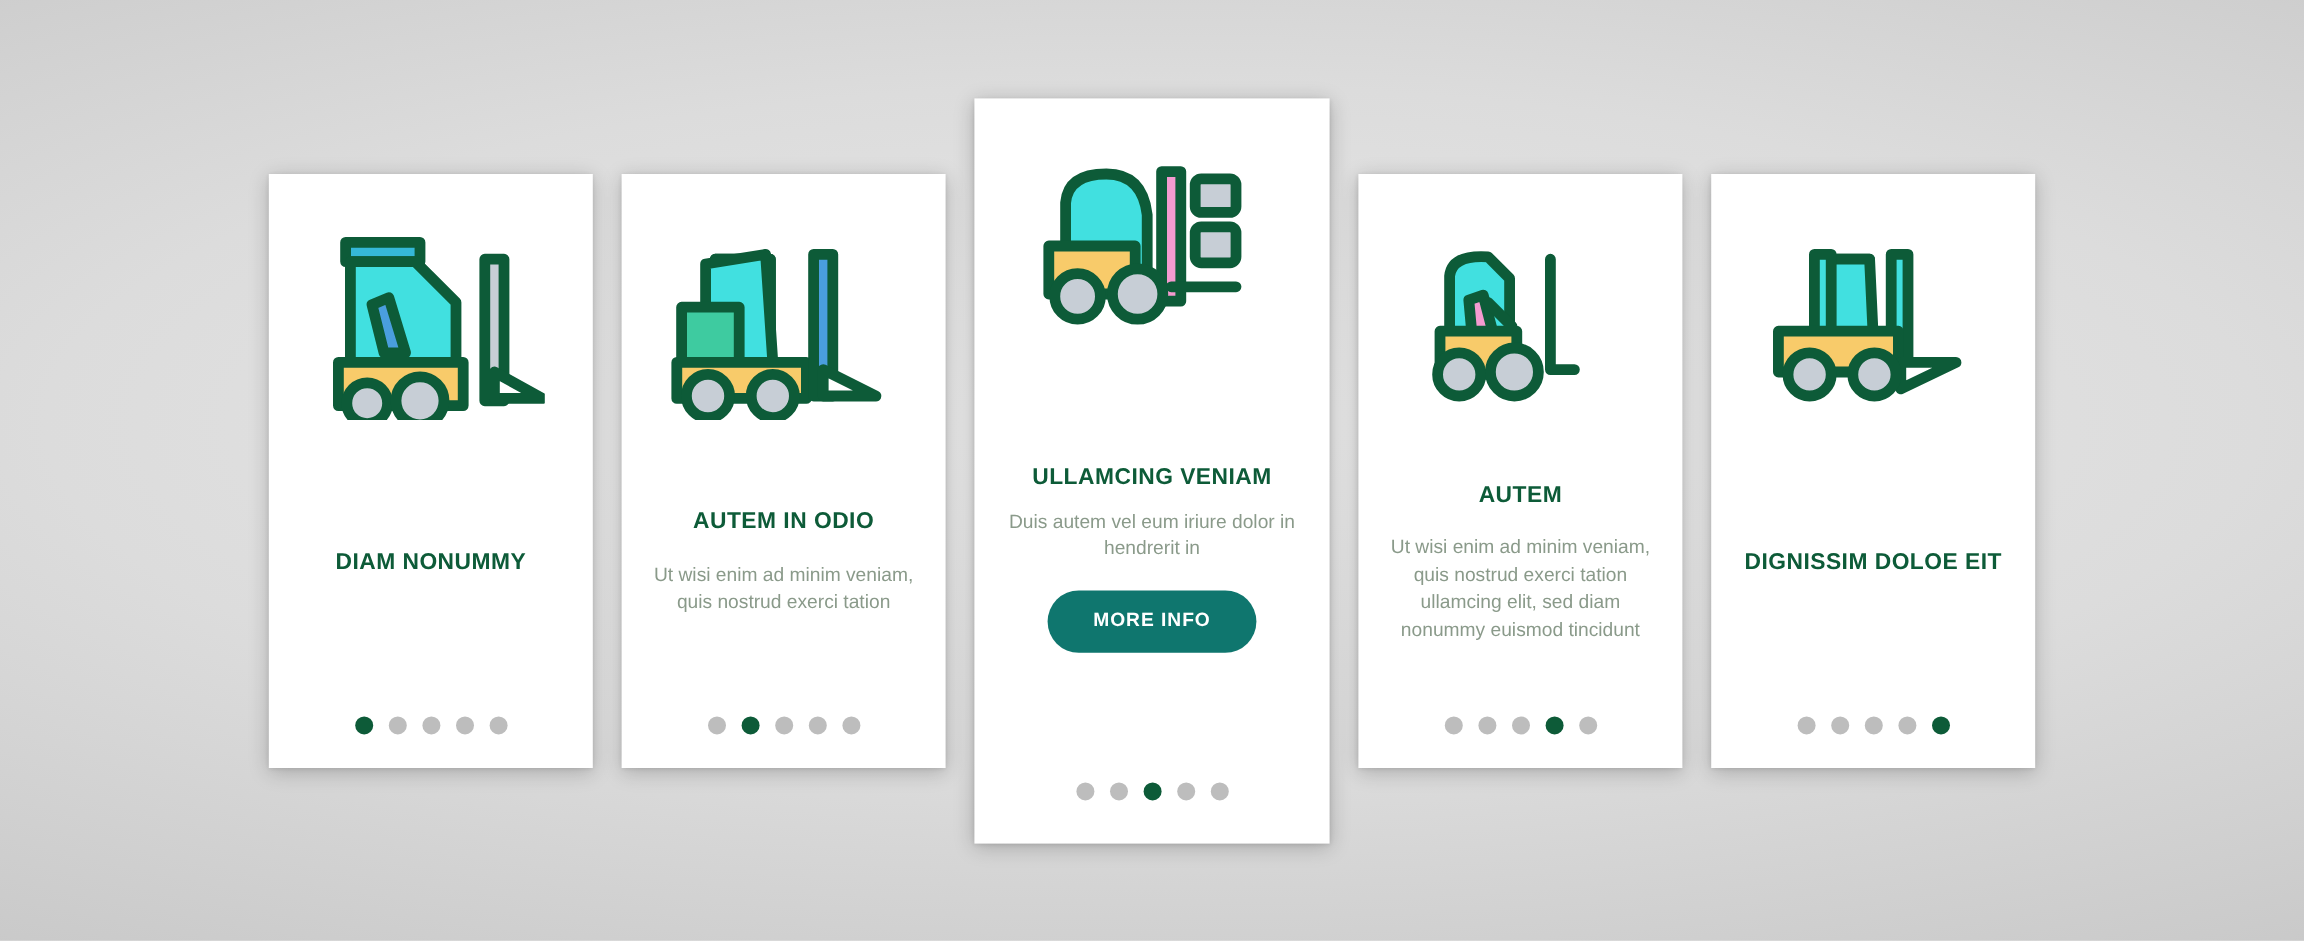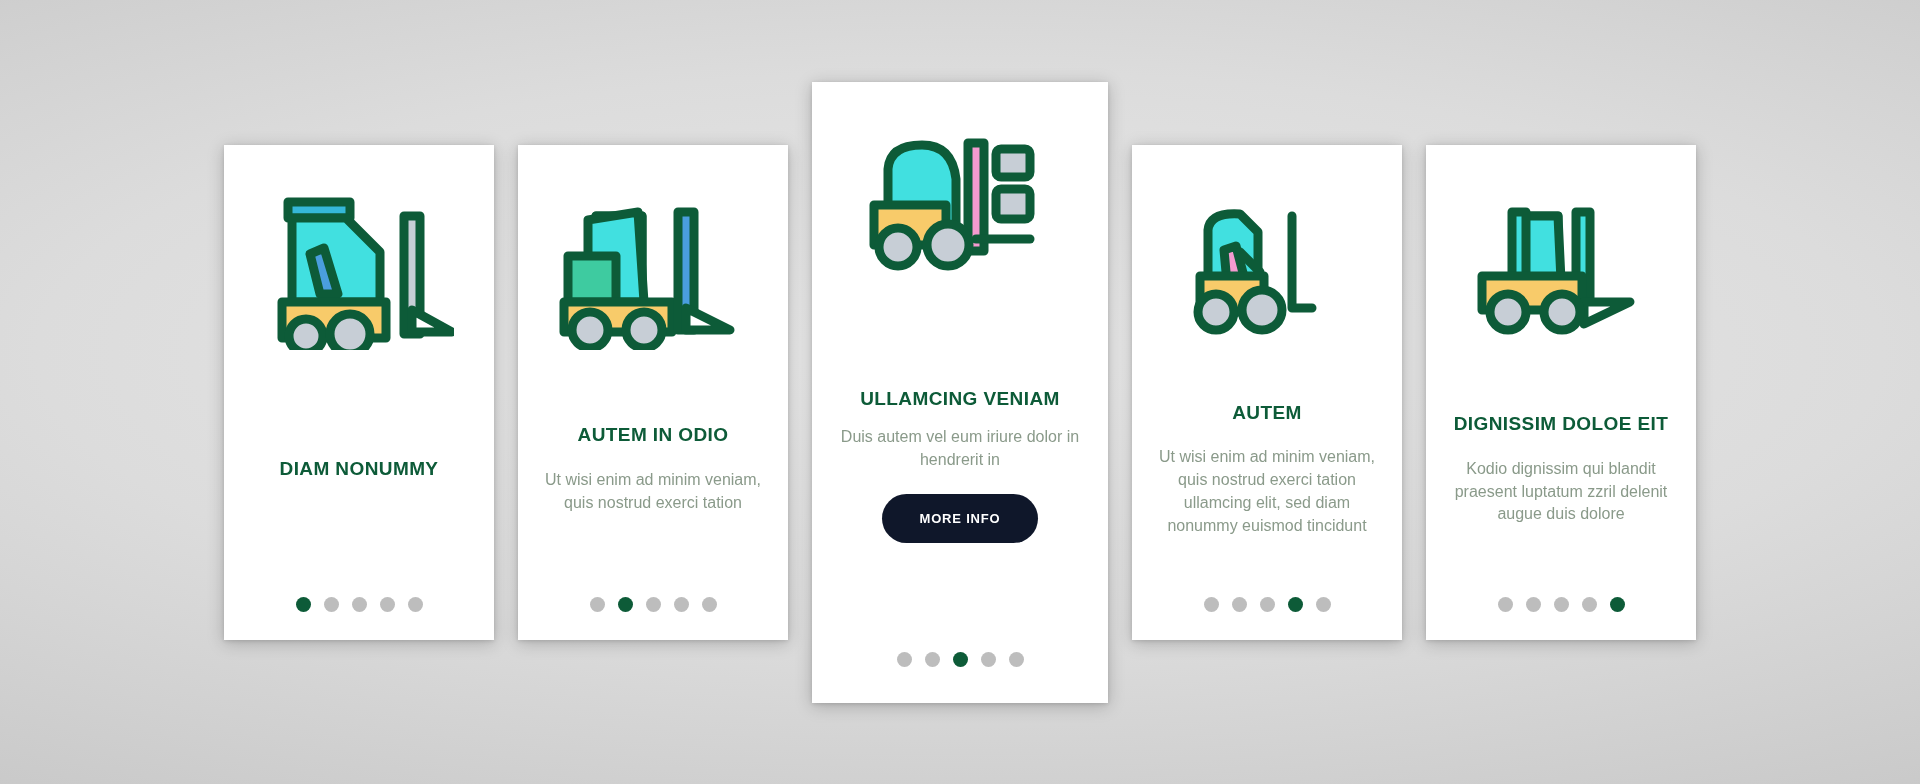--- a/index.html
+++ b/index.html
@@ -56,24 +56,24 @@
     font-size:16px;
     line-height:1.42;
     text-align:center;
     margin-top:22px;
     padding:0 4px;
   }
   .featured .card-body { margin-top:15px; }
 
   .cta {
     margin-top:22px;
-    background:#0f172a;
+    background:#0f766e;
     color:#ffffff;
     font-weight:bold;
-    font-size:13px;
+    font-size:16px;
     letter-spacing:0.8px;
     border:none;
     border-radius:28px;
     padding:17px 38px;
     cursor:pointer;
     font-family:"Liberation Sans", sans-serif;
     white-space:nowrap;
   }
 
   .dots {
@@ -244,21 +244,20 @@
 
             <path d="M118 112 L164 112 L118 134 Z" fill="#ffffff"></path>
 
             <circle cx="42" cy="122" r="18" fill="#c7ced6"></circle>
             <circle cx="96" cy="122" r="18" fill="#c7ced6"></circle>
           </g>
         </svg>
       </div>
       <div class="spacer"></div>
       <div class="card-title">DIGNISSIM DOLOE EIT</div>
-      <div class="card-body">Kodio dignissim qui blandit praesent luptatum zzril delenit augue duis dolore</div>
       <div class="spacer"></div>
       <div class="dots">
         <span class="dot"></span>
         <span class="dot"></span>
         <span class="dot"></span>
         <span class="dot"></span>
         <span class="dot active"></span>
       </div>
     </div>
 

